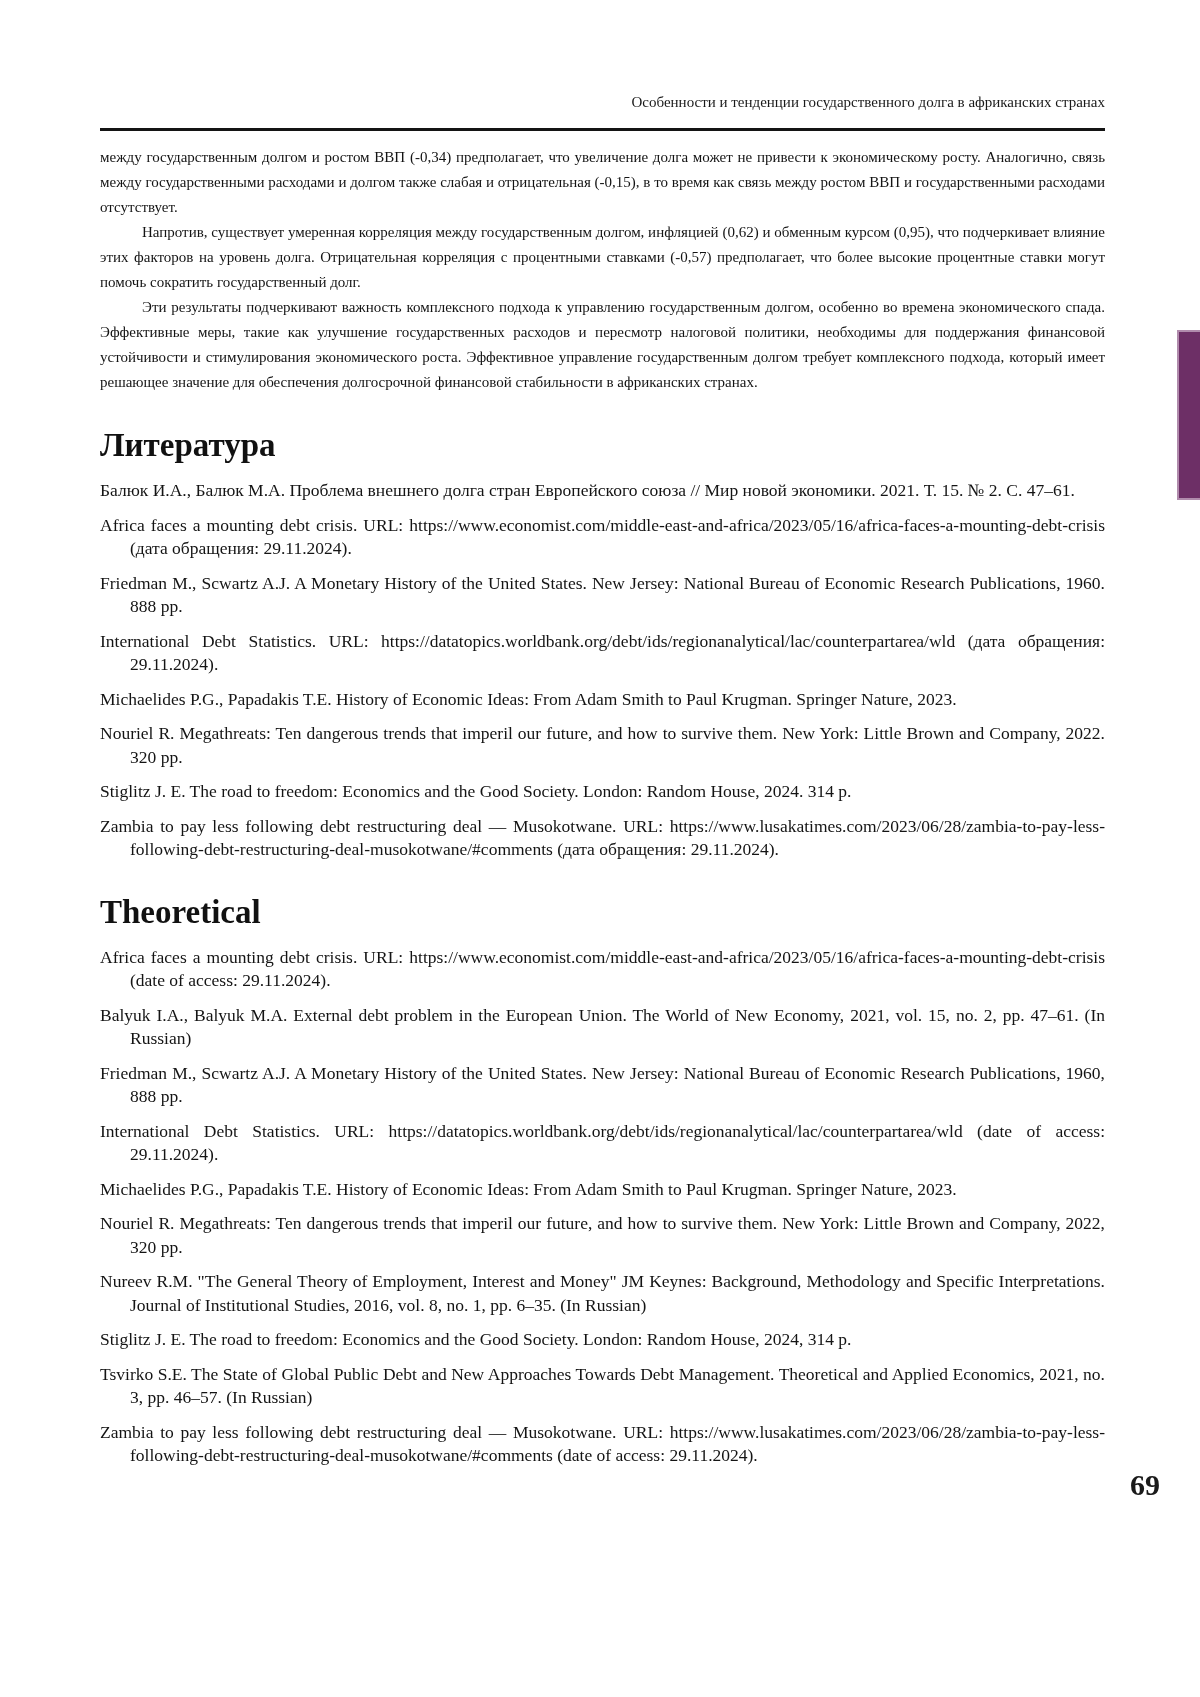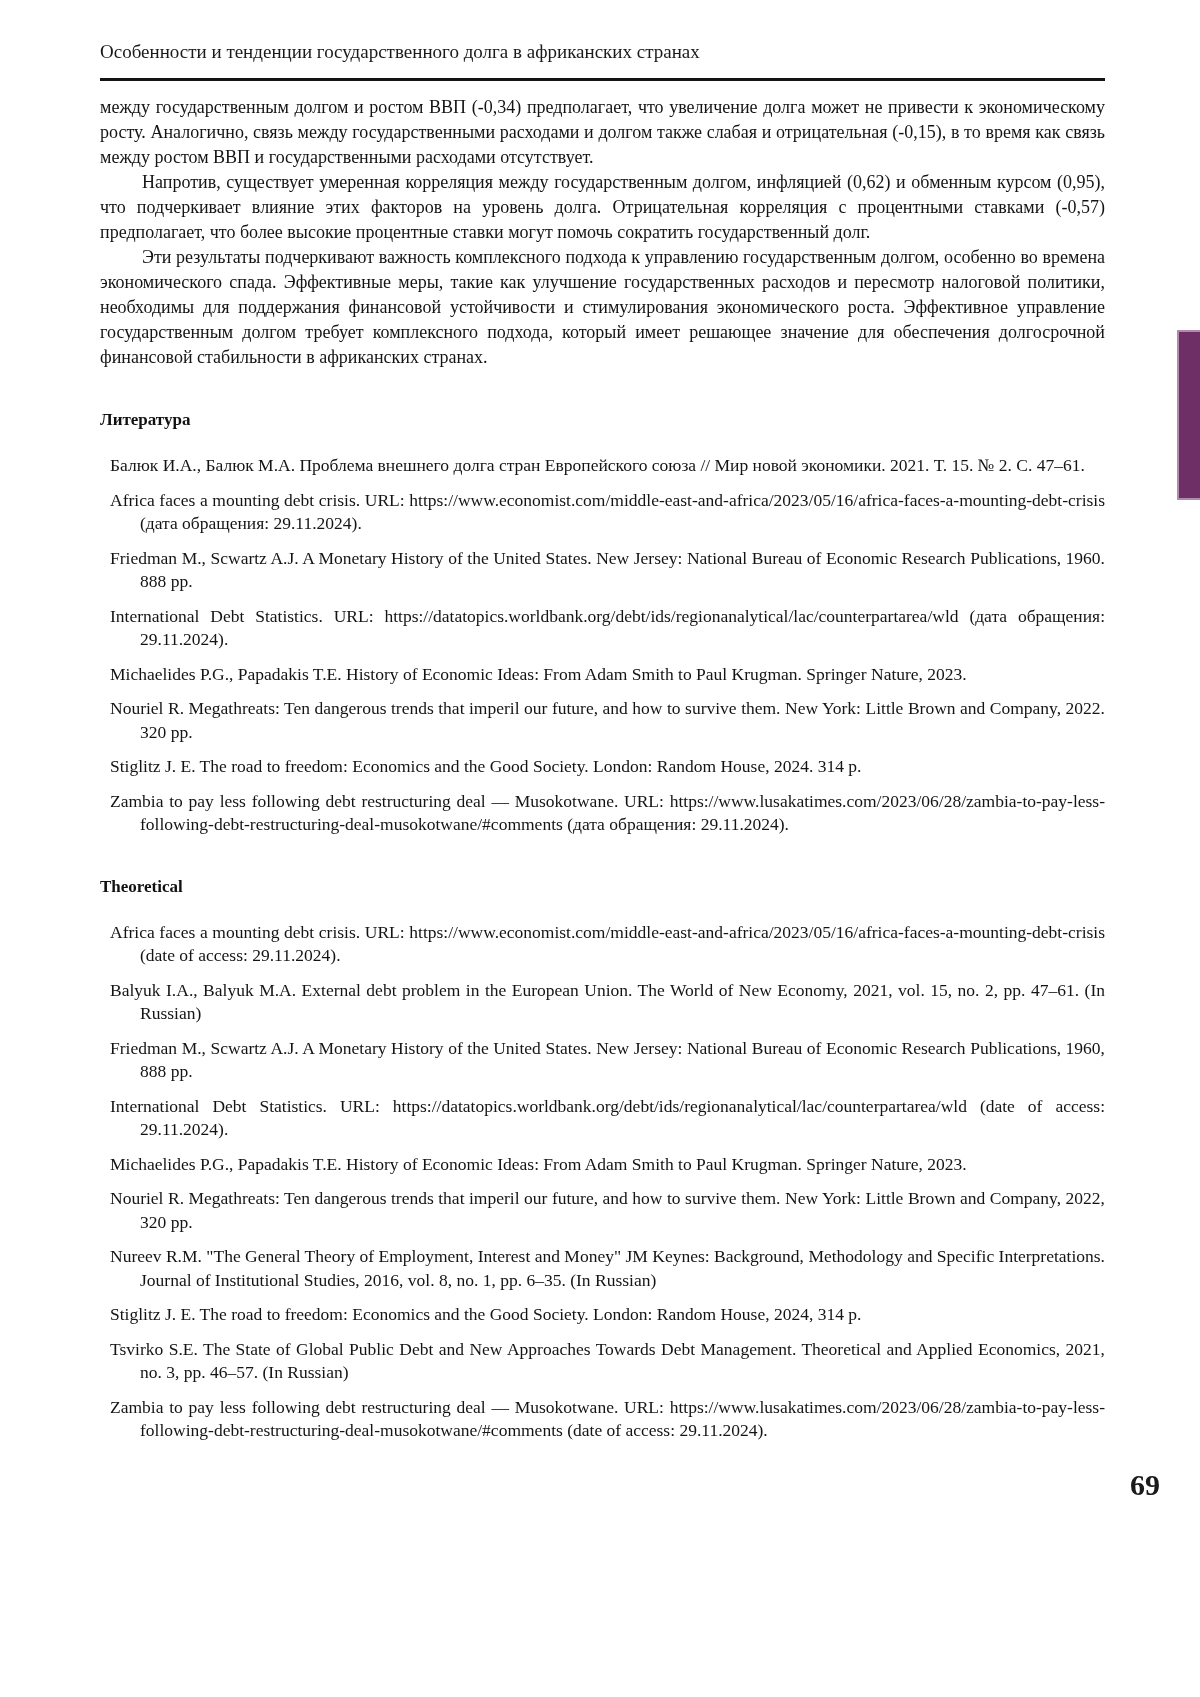--- a/index.html
+++ b/index.html
@@ -12,54 +12,54 @@
     color: #141414;
     overflow: hidden;
   }
   .content {
     position: absolute;
     left: 100px;
     top: 0;
     width: 1005px;
   }
   .running-head {
-    padding-top: 41px;
-    text-align: left;
-    font-size: 19px;
+    padding-top: 91px;
+    text-align: right;
+    font-size: 15px;
     line-height: 22px;
     color: #1a1a1a;
   }
   .header-rule {
     margin-top: 15px;
     border: none;
     border-top: 3px solid #141414;
     width: 100%;
   }
   .body-text {
     margin-top: 14px;
-    font-size: 18px;
+    font-size: 15px;
     line-height: 25px;
     text-align: justify;
   }
   .para { margin: 0; text-indent: 42px; }
   .body-text p:first-of-type { text-indent: 0; }
   .section-heading {
     margin: 36px 0 20px 0;
-    font-size: 17px;
+    font-size: 33px;
     font-weight: bold;
     line-height: 28px;
     color: #111;
   }
   .ref-list {
     font-size: 17.5px;
     line-height: 23.5px;
     text-align: justify;
   }
   .ref-entry {
-    margin: 0 0 11px 10px;
+    margin: 0 0 11px 0;
     padding-left: 30px;
     text-indent: -30px;
     word-break: break-word;
   }
   .page-number {
     position: absolute;
     right: 40px;
     top: 1468px;
     font-size: 30px;
     font-weight: bold;

